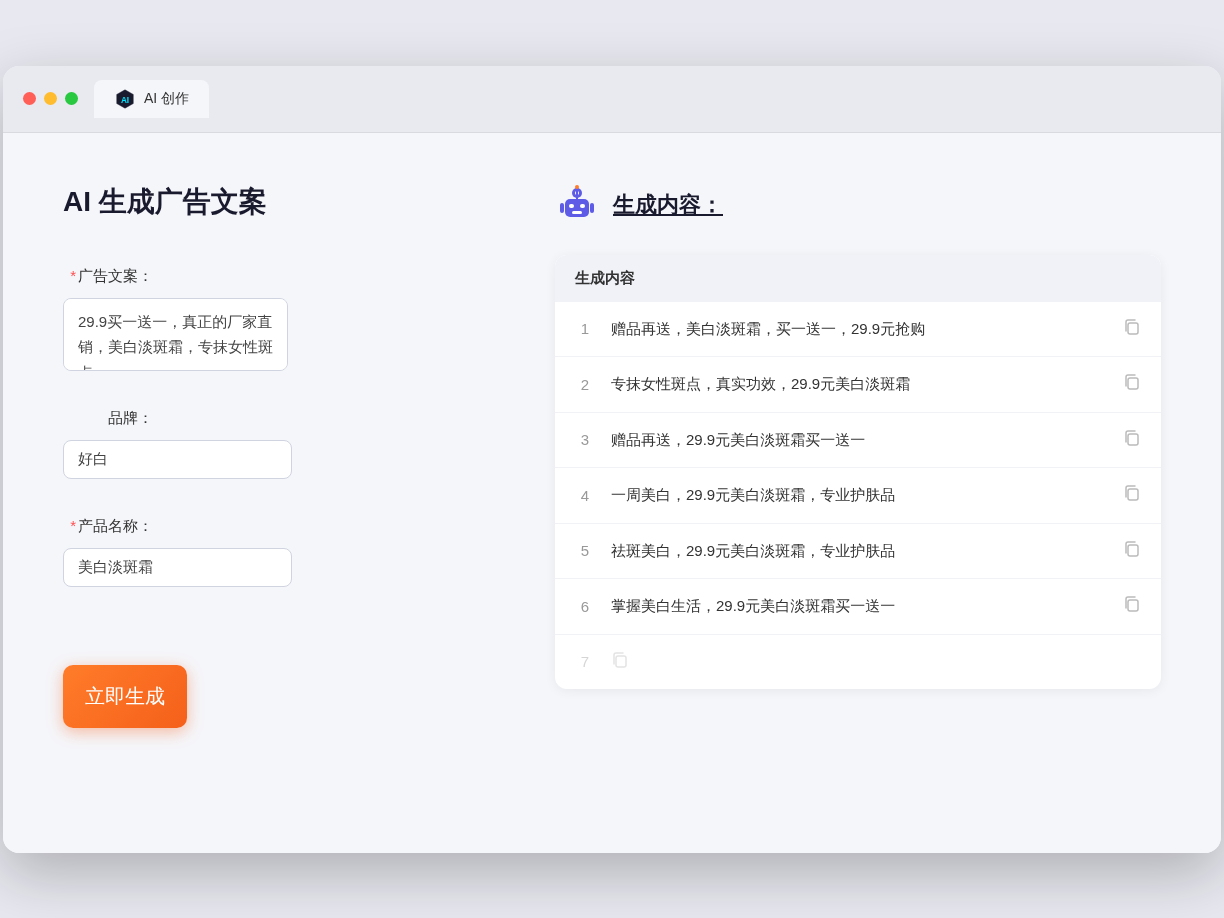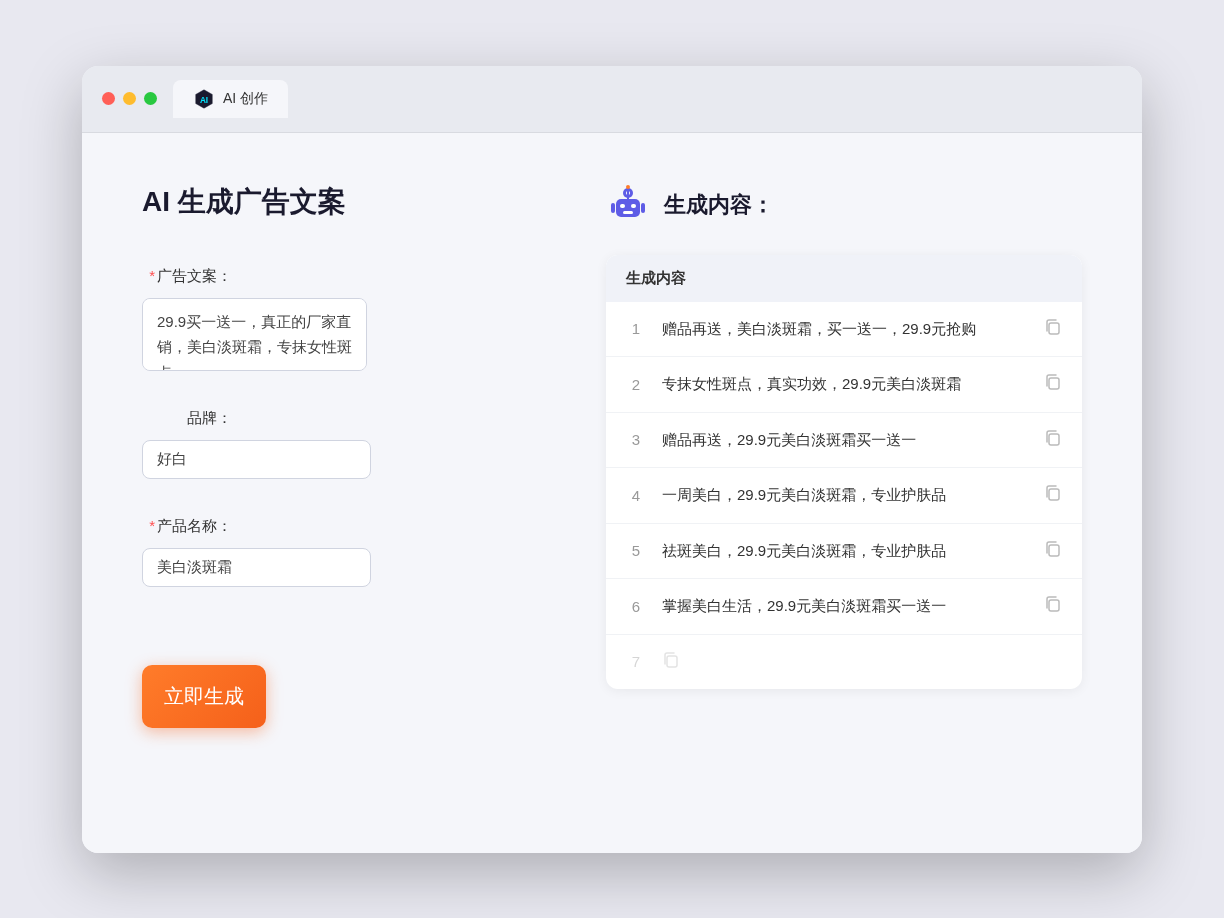--- a/index.html
+++ b/index.html
@@ -6,21 +6,21 @@
     body {
       background: #e8e8f0;
       min-height: 918px;
       display: flex;
       align-items: center;
       justify-content: center;
       font-family: -apple-system, "PingFang SC", "Microsoft YaHei", sans-serif;
     }
 
     .browser-window {
-      width: 1060px;
+      width: 1218px;
       background: #f0f2f7;
       border-radius: 16px;
       box-shadow: 0 20px 60px rgba(0,0,0,0.25);
       overflow: hidden;
     }
 
     .browser-titlebar {
       background: #e8eaf0;
       padding: 14px 20px;
       display: flex;
@@ -60,21 +60,21 @@
     .tab-label {
       font-size: 14px;
       color: #333;
       font-weight: 500;
     }
 
     .browser-content {
       background: #f5f6fa;
       padding: 50px 60px;
       display: flex;
-      gap: 44px;
+      gap: 72px;
       min-height: 720px;
     }
 
     
     .left-panel {
       flex: 0 0 420px;
     }
 
     .page-title {
       font-size: 28px;
@@ -151,20 +151,21 @@
 
     .robot-icon {
       width: 44px;
       height: 44px;
     }
 
     .result-title {
       font-size: 22px;
       font-weight: 600;
       color: #1a1a2e;
+      text-decoration: underline;
     }
 
     .result-table {
       background: #fff;
       border-radius: 12px;
       overflow: hidden;
       box-shadow: 0 2px 12px rgba(0,0,0,0.06);
     }
 
     .table-header {

